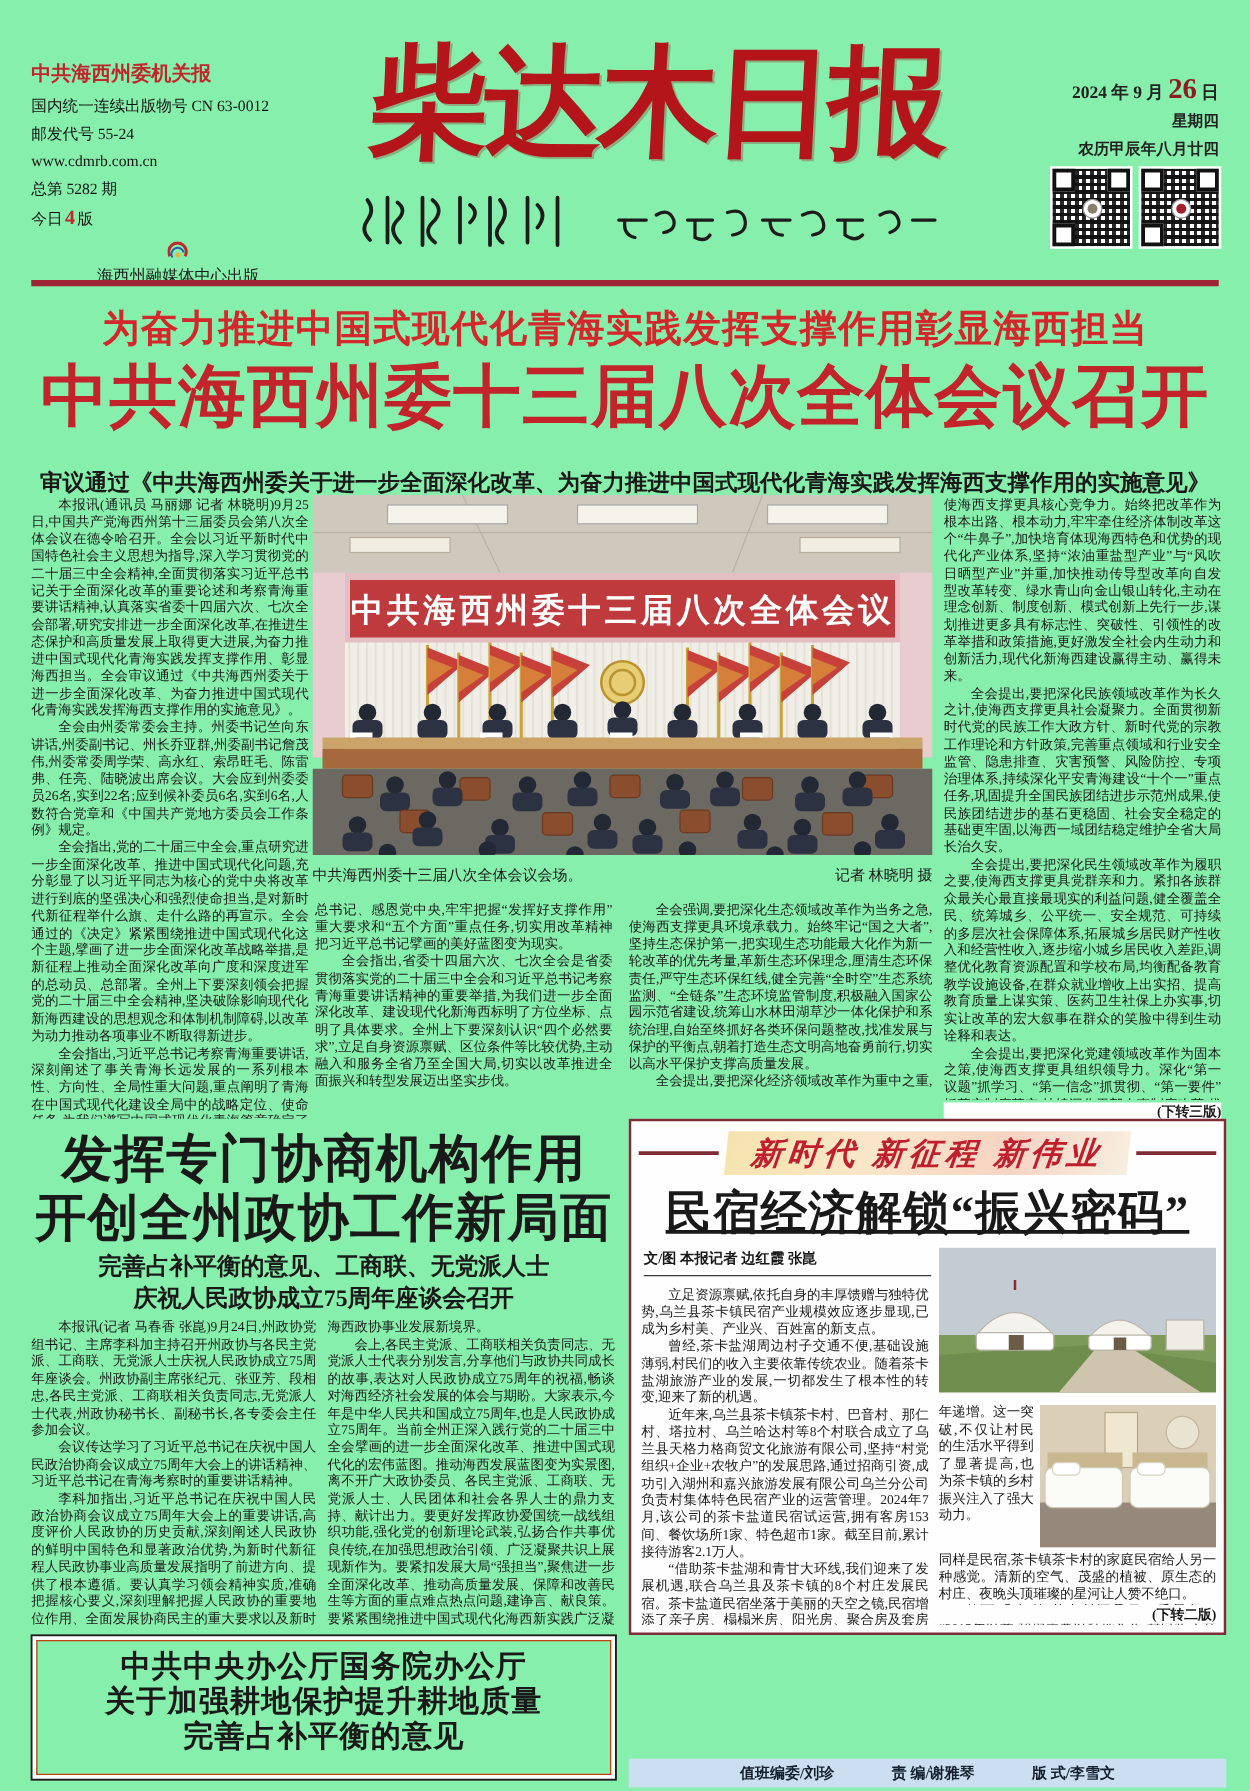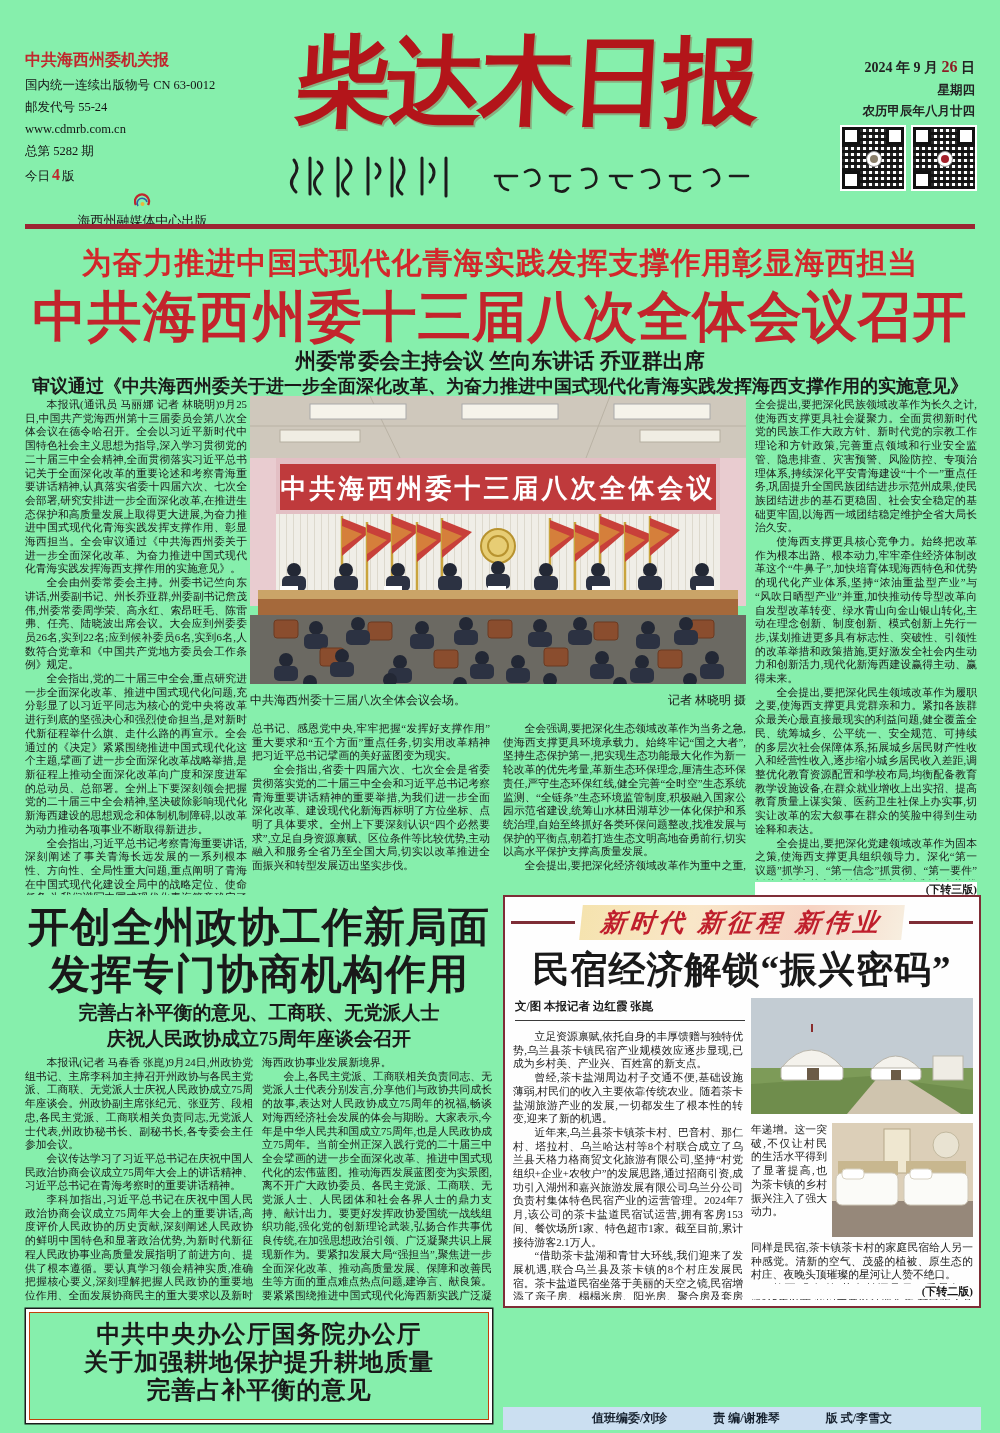--- a/index.html
+++ b/index.html
@@ -12,21 +12,21 @@
   .mh-organ{color:#c0272d;font-weight:bold;font-size:16px;margin-bottom:10px;font-family:"Liberation Sans",sans-serif;}
   .mh-line{font-size:12.5px;margin-bottom:9px;color:#141414;}
   .mh-pages b{color:#c0272d;font-size:16px;padding:0 2px;}
   .mh-pub{display:flex;align-items:center;gap:4px;font-size:13px;flex-direction:column;}
   .masthead-title{position:absolute;left:255px;top:18px;width:540px;text-align:center;
      font-size:96px;font-weight:900;color:#b3151a;letter-spacing:-4px;transform:skewX(-3deg);
      text-shadow:2px 2px 0 rgba(148,12,16,.28);white-space:nowrap;}
   .mh-scripts{position:absolute;left:280px;top:150px;width:500px;height:60px;}
   .mh-right{position:absolute;right:25px;top:58px;width:155px;text-align:right;line-height:1.1;}
   .mh-date{font-size:14px;font-weight:bold;color:#222;margin-bottom:8px;}
-  .mh-date b{font-size:16px;color:#8d1c24;}
+  .mh-date b{font-size:23px;color:#8d1c24;}
   .mh-week,.mh-lunar{font-size:12.5px;font-weight:bold;margin-bottom:8px;color:#222;}
   .qr-row{display:flex;gap:9px;justify-content:flex-end;margin-top:8px;}
   .qr{position:relative;width:62px;height:62px;background:
       repeating-linear-gradient(90deg,rgba(17,17,17,.9) 0 3px,transparent 3px 6px),
       repeating-linear-gradient(0deg,#161616 0 3px,#fff 3px 6px);outline:2px solid #fff;}
   .qr .f{position:absolute;width:12px;height:12px;border:3px solid #111;background:#fff;}
   .qr .f1{left:0;top:0}.qr .f2{right:0;top:0}.qr .f3{left:0;bottom:0}
   .qr .logo{position:absolute;left:24px;top:24px;width:14px;height:14px;border-radius:50%;background:#fff;border:1px solid #999;}
   .qr.red .logo{background:#fff;} .qr.red .logo::after{content:'';position:absolute;inset:3px;border-radius:50%;background:#a3202a;}
   .qr.gray .logo::after{content:'';position:absolute;inset:3px;border-radius:50%;background:#8a7f6a;}
@@ -68,21 +68,21 @@
   .notice .see{margin-top:4px;font-size:12px;display:flex;align-items:center;justify-content:center;gap:10px;}
   .notice .bar{width:70px;height:5px;background:#c0272d;border-radius:2px;}
 
   
   .s3{position:absolute;left:503px;top:895px;width:478px;height:413px;border:2px solid #7e2d36;background:#fefefe;}
   .s3-bannerrow{position:absolute;left:6px;right:6px;top:8px;display:flex;align-items:center;gap:6px;}
   .s3-bannerrow .ln{flex:1;height:2.5px;background:#7e2d36;}
   .s3-banner{padding:1px 20px;transform:skewX(-6deg);font-size:25px;font-weight:900;font-style:italic;
      color:#bf1e2c;letter-spacing:4px;white-space:nowrap;
      background:linear-gradient(100deg,#f5e3ae 0%,#f9e6c8 35%,#f6d3c3 70%,#f7eedf 100%);}
-  .s3-headline{position:absolute;left:0;right:0;top:48px;text-align:center;font-size:37px;font-weight:900;letter-spacing:1px;}
+  .s3-headline{position:absolute;left:0;right:0;top:48px;text-align:center;font-size:37px;font-weight:900;letter-spacing:1px;text-decoration:underline;}
   .s3-byline{position:absolute;left:10px;top:102px;width:230px;font-size:11.5px;font-weight:bold;
      border-bottom:1.5px solid #3a3a3a;padding-bottom:6px;}
   .s3c1{left:513px;top:1030px;width:230px;height:270px;}
   .s3right{position:absolute;left:751px;top:998px;width:222px;height:302px;overflow:hidden;}
   .wraprow{display:flex;gap:5px;margin-top:5px;}
   .wraptext{width:76px;font-size:10.8px;line-height:13.7px;text-align:justify;}
   .s3right .after{margin-top:4px;font-size:10.8px;line-height:13.7px;text-align:justify;}
   .s3right .after p{margin:0;text-indent:2em;}
   .s3right .after p:first-child{text-indent:0;}
   .jump2{position:absolute;left:751px;top:1284px;width:222px;text-align:right;font-size:11px;font-weight:bold;background:#fefefe;}
@@ -143,21 +143,20 @@
           <div class="f f3"></div>
           <div class="logo"></div>
         </div>
     </div>
   </div>
 
   <div class="mh-rule" data-name="masthead-rule"></div>
 
   <div class="kicker" data-name="lead-kicker">为奋力推进中国式现代化青海实践发挥支撑作用彰显海西担当</div>
   <div class="headline" data-name="lead-headline">中共海西州委十三届八次全体会议召开</div>
-  <div class="deck1" data-name="lead-deck1">州委常委会主持会议  竺向东讲话  乔亚群出席</div>
   <div class="deck2" data-name="lead-deck2">审议通过《中共海西州委关于进一步全面深化改革、为奋力推进中国式现代化青海实践发挥海西支撑作用的实施意见》</div>
 
   <div class="bodycol c1" data-name="lead-column-1">
       <p>本报讯(通讯员 马丽娜 记者 林晓明)9月25日,中国共产党海西州第十三届委员会第八次全体会议在德令哈召开。全会以习近平新时代中国特色社会主义思想为指导,深入学习贯彻党的二十届三中全会精神,全面贯彻落实习近平总书记关于全面深化改革的重要论述和考察青海重要讲话精神,认真落实省委十四届六次、七次全会部署,研究安排进一步全面深化改革,在推进生态保护和高质量发展上取得更大进展,为奋力推进中国式现代化青海实践发挥支撑作用、彰显海西担当。全会审议通过《中共海西州委关于进一步全面深化改革、为奋力推进中国式现代化青海实践发挥海西支撑作用的实施意见》。</p>
       <p>全会由州委常委会主持。州委书记竺向东讲话,州委副书记、州长乔亚群,州委副书记詹茂伟,州委常委周学荣、高永红、索昂旺毛、陈雷弗、任亮、陆晓波出席会议。大会应到州委委员26名,实到22名;应到候补委员6名,实到6名,人数符合党章和《中国共产党地方委员会工作条例》规定。</p>
       <p>全会指出,党的二十届三中全会,重点研究进一步全面深化改革、推进中国式现代化问题,充分彰显了以习近平同志为核心的党中央将改革进行到底的坚强决心和强烈使命担当,是对新时代新征程举什么旗、走什么路的再宣示。全会通过的《决定》紧紧围绕推进中国式现代化这个主题,擘画了进一步全面深化改革战略举措,是新征程上推动全面深化改革向广度和深度进军的总动员、总部署。全州上下要深刻领会把握党的二十届三中全会精神,坚决破除影响现代化新海西建设的思想观念和体制机制障碍,以改革为动力推动各项事业不断取得新进步。</p>
       <p>全会指出,习近平总书记考察青海重要讲话,深刻阐述了事关青海长远发展的一系列根本性、方向性、全局性重大问题,重点阐明了青海在中国式现代化建设全局中的战略定位、使命任务,为我们谱写中国式现代化青海篇章确定了新坐标、赋予了新使命,是我们推进改革发展稳定的总方针、总纲领、总遵循,极大鼓舞了广大干部群众感恩奋进的热情干劲。全州上下要发自内心感恩习近平</p>
     </div>
 
   <div class="photo" data-name="meeting-photo">
@@ -264,30 +263,30 @@
 
   <div class="bodycol c2 cont" data-name="lead-column-2">
       <p>总书记、感恩党中央,牢牢把握“发挥好支撑作用”重大要求和“五个方面”重点任务,切实用改革精神把习近平总书记擘画的美好蓝图变为现实。</p>
       <p>全会指出,省委十四届六次、七次全会是省委贯彻落实党的二十届三中全会和习近平总书记考察青海重要讲话精神的重要举措,为我们进一步全面深化改革、建设现代化新海西标明了方位坐标、点明了具体要求。全州上下要深刻认识“四个必然要求”,立足自身资源禀赋、区位条件等比较优势,主动融入和服务全省乃至全国大局,切实以改革推进全面振兴和转型发展迈出坚实步伐。</p>
     </div>
   <div class="bodycol c3" data-name="lead-column-3">
       <p>全会强调,要把深化生态领域改革作为当务之急,使海西支撑更具环境承载力。始终牢记“国之大者”,坚持生态保护第一,把实现生态功能最大化作为新一轮改革的优先考量,革新生态环保理念,厘清生态环保责任,严守生态环保红线,健全完善“全时空”生态系统监测、“全链条”生态环境监管制度,积极融入国家公园示范省建设,统筹山水林田湖草沙一体化保护和系统治理,自始至终抓好各类环保问题整改,找准发展与保护的平衡点,朝着打造生态文明高地奋勇前行,切实以高水平保护支撑高质量发展。</p>
       <p>全会提出,要把深化经济领域改革作为重中之重,</p>
     </div>
   <div class="bodycol c4 cont" data-name="lead-column-4">
+      <p>使海西支撑更具核心竞争力。始终把改革作为根本出路、根本动力,牢牢牵住经济体制改革这个“牛鼻子”,加快培育体现海西特色和优势的现代化产业体系,坚持“浓油重盐型产业”与“风吹日晒型产业”并重,加快推动传导型改革向自发型改革转变、绿水青山向金山银山转化,主动在理念创新、制度创新、模式创新上先行一步,谋划推进更多具有标志性、突破性、引领性的改革举措和政策措施,更好激发全社会内生动力和创新活力,现代化新海西建设赢得主动、赢得未来。</p>
       <p>全会提出,要把深化民族领域改革作为长久之计,使海西支撑更具社会凝聚力。全面贯彻新时代党的民族工作大政方针、新时代党的宗教工作理论和方针政策,完善重点领域和行业安全监管、隐患排查、灾害预警、风险防控、专项治理体系,持续深化平安青海建设“十个一”重点任务,巩固提升全国民族团结进步示范州成果,使民族团结进步的基石更稳固、社会安全稳定的基础更牢固,以海西一域团结稳定维护全省大局长治久安。</p>
-      <p>使海西支撑更具核心竞争力。始终把改革作为根本出路、根本动力,牢牢牵住经济体制改革这个“牛鼻子”,加快培育体现海西特色和优势的现代化产业体系,坚持“浓油重盐型产业”与“风吹日晒型产业”并重,加快推动传导型改革向自发型改革转变、绿水青山向金山银山转化,主动在理念创新、制度创新、模式创新上先行一步,谋划推进更多具有标志性、突破性、引领性的改革举措和政策措施,更好激发全社会内生动力和创新活力,现代化新海西建设赢得主动、赢得未来。</p>
       <p>全会提出,要把深化民生领域改革作为履职之要,使海西支撑更具党群亲和力。紧扣各族群众最关心最直接最现实的利益问题,健全覆盖全民、统筹城乡、公平统一、安全规范、可持续的多层次社会保障体系,拓展城乡居民财产性收入和经营性收入,逐步缩小城乡居民收入差距,调整优化教育资源配置和学校布局,均衡配备教育教学设施设备,在群众就业增收上出实招、提高教育质量上谋实策、医药卫生社保上办实事,切实让改革的宏大叙事在群众的笑脸中得到生动诠释和表达。</p>
       <p>全会提出,要把深化党建领域改革作为固本之策,使海西支撑更具组织领导力。深化“第一议题”抓学习、“第一信念”抓贯彻、“第一要件”抓落实制度落实,持续深化干部人事制度改革,优化基层工作机构设置,完善一体推进不敢腐、不能腐、不想腐工作机制,健全不正之风和腐败问题排查整治机制,坚持用改革精神和严的标准管党治党,以改革强政治、严作风、明导向、夯基础、护廉洁、促斗争,切实以党建领域改革成果为其他各领域改革提供根本保证。</p>
     </div>
   <div class="jump" data-name="lead-jump-line">(下转三版)</div>
 
   <div class="s2-heads" data-name="story2-headline">
+    <div data-name="story2-headline-line1">发挥专门协商机构作用</div>
     <div data-name="story2-headline-line2">开创全州政协工作新局面</div>
-    <div data-name="story2-headline-line1">发挥专门协商机构作用</div>
   </div>
   <div class="s2-deck1" data-name="story2-deck1">完善占补平衡的意见、工商联、无党派人士</div>
   <div class="s2-deck2" data-name="story2-deck2">庆祝人民政协成立75周年座谈会召开</div>
   <div class="bodycol s2c1" data-name="story2-column-1">
       <p>本报讯(记者 马春香 张崑)9月24日,州政协党组书记、主席李科加主持召开州政协与各民主党派、工商联、无党派人士庆祝人民政协成立75周年座谈会。州政协副主席张纪元、张亚芳、段相忠,各民主党派、工商联相关负责同志,无党派人士代表,州政协秘书长、副秘书长,各专委会主任参加会议。</p>
       <p>会议传达学习了习近平总书记在庆祝中国人民政治协商会议成立75周年大会上的讲话精神、习近平总书记在青海考察时的重要讲话精神。</p>
       <p>李科加指出,习近平总书记在庆祝中国人民政治协商会议成立75周年大会上的重要讲话,高度评价人民政协的历史贡献,深刻阐述人民政协的鲜明中国特色和显著政治优势,为新时代新征程人民政协事业高质量发展指明了前进方向、提供了根本遵循。要认真学习领会精神实质,准确把握核心要义,深刻理解把握人民政协的重要地位作用、全面发展协商民主的重大要求以及新时代新征程人民政协工作的重点任务,站在战略和全局的高度谋划好、推进好政协各项工作,不断开辟</p>
     </div>
   <div class="bodycol s2c2 cont" data-name="story2-column-2">
       <p>海西政协事业发展新境界。</p>

